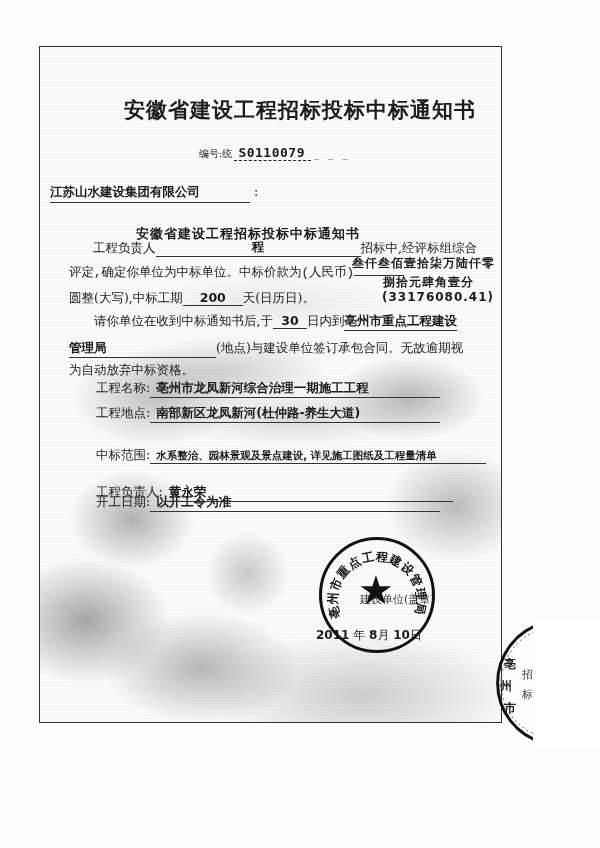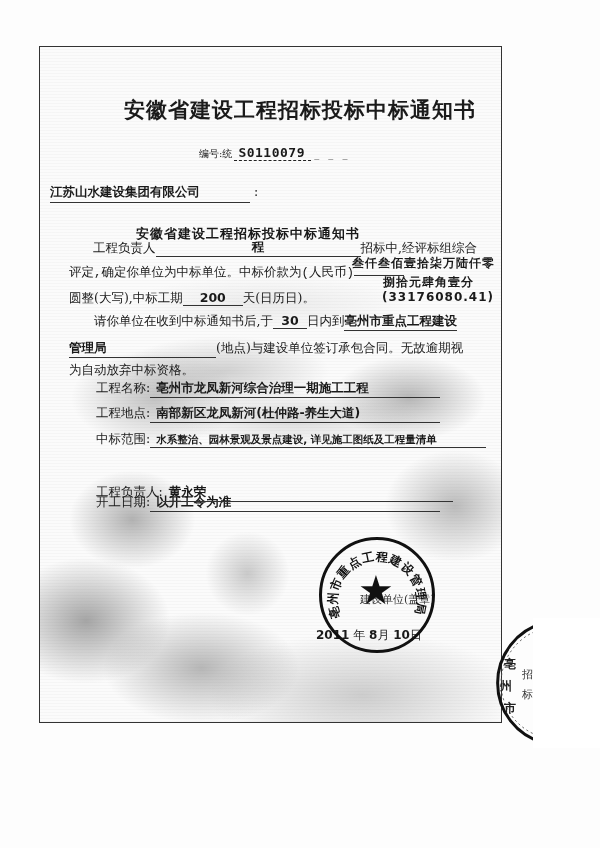--- a/index.html
+++ b/index.html
@@ -65,21 +65,21 @@
   .l3 { left:69px; top:290px; }
   .l3 .ul.days { width:60px; text-align:center; }
   .amount-c { left:382px; top:290px; font-size:12px; letter-spacing:1px; }
   .l4 { left:94px; top:313px; }
   .l4 .ul.days30 { width:34px; text-align:center; }
   .l5 { left:69px; top:340px; }
   .l5 .ul.place { width:147px; }
   .l6 { left:69px; top:362px; }
   .field { position:absolute; left:96px; font-size:12.5px; white-space:nowrap; }
   .field .ul { width:284px; padding-left:6px; }
-  .f1 { top:380px; } .f2 { top:405px; } .f3 { top:431px; } .f4 { top:458px;margin-top:36px; } .f5 { top:484px; }
+  .f1 { top:380px; } .f2 { top:405px; } .f3 { top:447px; } .f4 { top:458px;margin-top:36px; } .f5 { top:484px; }
   .f3 .ul { font-size:10.5px; width:330px; }
   .stamp {
     position:absolute; left:319px; top:537px; width:116px; height:116px;
     border:3px solid #111; border-radius:50%; box-sizing:border-box;
   }
   .stamp .star {
     position:absolute; left:36px; top:30px; font-size:40px; line-height:40px; color:#111;
   }
   .stamp-ring {
     position:absolute; left:0; top:0; width:110px; height:110px;

